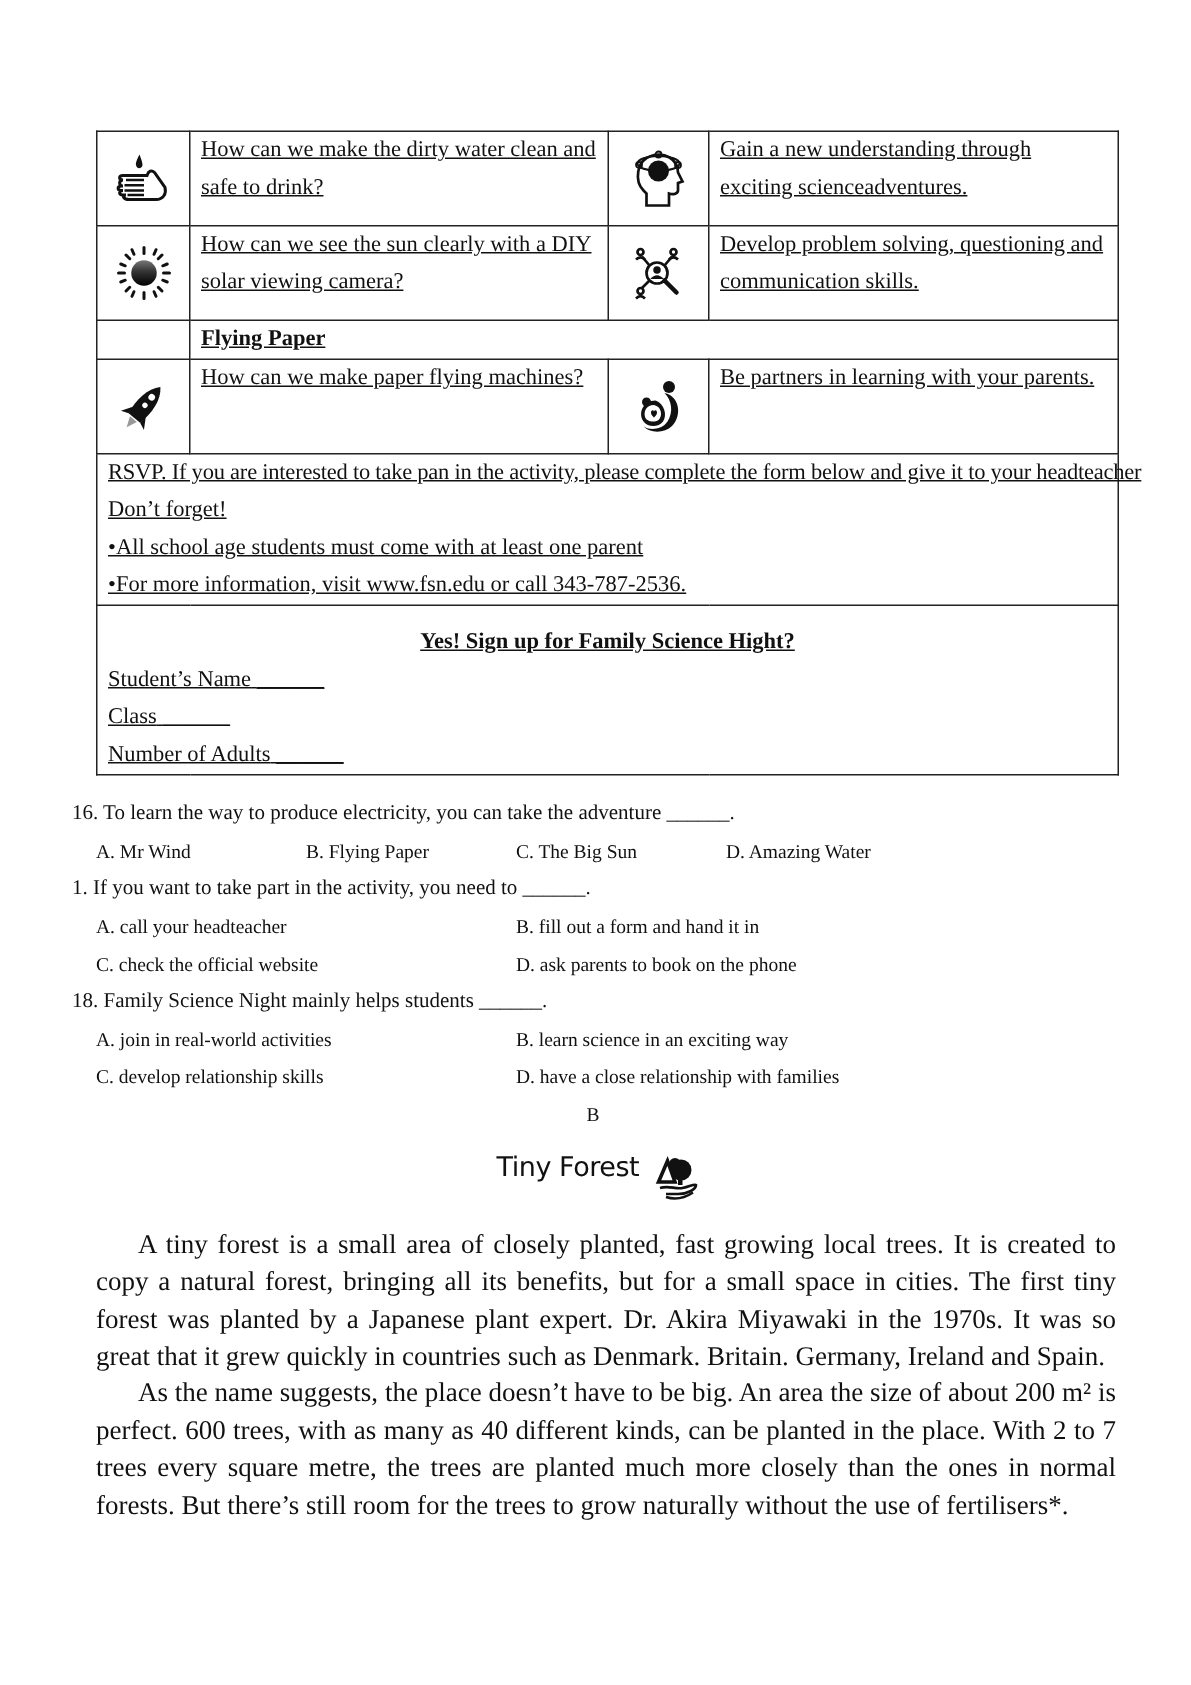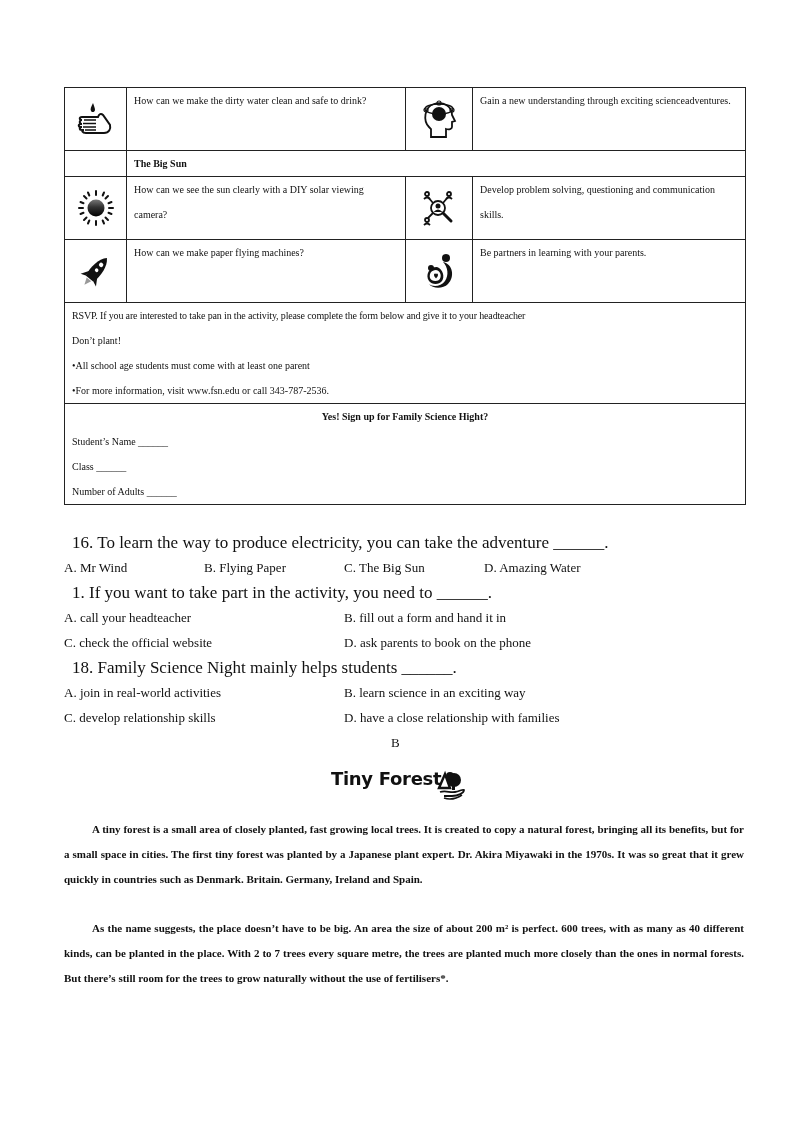--- a/index.html
+++ b/index.html
@@ -8,35 +8,35 @@
     font-family: "Liberation Serif", "DejaVu Serif", serif;
     color: #111; font-size: 13px;
   }
   .abs { position: absolute; }
   table.info {
     position: absolute; left: 64px; top: 87px; width: 681px;
     border-collapse: collapse; table-layout: fixed;
   }
   table.info td {
     border: 1px solid #222; vertical-align: top; padding: 0 7px;
-    font-size: 10px; line-height: 25px;
+    font-size: 15px; line-height: 25px; text-decoration: underline;
   }
   td.icon-cell { padding: 0 !important; text-align: center; vertical-align: middle !important; }
   td.icon-cell svg { display: block; margin: 0 auto; }
   .bold { font-weight: bold; }
-  .center { text-align: center; }
-  .q { position: absolute; left: 72px; font-size: 17px; line-height: 16px; white-space: nowrap; text-align: center; }
+  .center { text-align: center; margin-top: 12px; }
+  .q { position: absolute; left: 48px; font-size: 14px; line-height: 16px; white-space: nowrap; text-align: center; }
   .opt { position: absolute; font-size: 13px; line-height: 16px; white-space: nowrap; text-align: right; }
   .para {
-    position: absolute; left: 64px; width: 680px; font-size: 11px; line-height: 25px;
-    text-indent: 28px; text-align: justify; font-weight: bold;
+    position: absolute; left: 64px; width: 680px; font-size: 18px; line-height: 25px;
+    text-indent: 28px; text-align: justify;
   }
   .logo {
     position: absolute; left: 331px; top: 768px; font-family: "DejaVu Sans", sans-serif;
-    font-weight: bold; font-size: 18px; letter-spacing: -0.3px;
+    font-weight: normal; font-size: 18px; letter-spacing: -0.3px;
   }
 </style>
 </head>
 <body>
 
 <table class="info">
   <colgroup>
     <col style="width:62px">
       <col style="width:279px">
       <col style="width:67px">
@@ -59,24 +59,20 @@
         <circle cx="20" cy="17" r="7" fill="#111"></circle>
         <ellipse cx="20" cy="12" rx="14" ry="5" fill="none" stroke="#111" stroke-width="1.4"></ellipse>
         <circle cx="20" cy="6" r="2" fill="none" stroke="#111" stroke-width="1.2"></circle>
         <circle cx="7" cy="13" r="2" fill="none" stroke="#111" stroke-width="1.2"></circle>
         <circle cx="33" cy="13" r="2" fill="none" stroke="#111" stroke-width="1.2"></circle>
       </svg>
     </td>
     <td>Gain a new understanding through exciting scienceadventures.</td>
   </tr>
 
-  <tr style="height:25px">
-    <td></td>
-    <td colspan="3" class="bold">The Big Sun</td>
-  </tr>
 
   <tr style="height:63px">
     <td class="icon-cell">
       <svg width="40" height="40" viewBox="0 0 40 40">
         <defs>
               <linearGradient id="sg" x1="0" y1="0" x2="0" y2="1">
                 <stop offset="0" stop-color="#777"></stop>
                 <stop offset="0.45" stop-color="#333"></stop>
                 <stop offset="1" stop-color="#000"></stop>
               </linearGradient>
@@ -118,20 +114,24 @@
               <path d="M27 11 Q30 8 33 11"></path>
               <path d="M5 37 Q8 34 11 37"></path>
         </g>
         <circle cx="19" cy="18" r="2.5" fill="#111"></circle>
         <path d="M14.5 24 Q19 19 23.5 24Z" fill="#111"></path>
       </svg>
     </td>
     <td>Develop problem solving, questioning and communication skills.</td>
   </tr>
 
+  <tr style="height:25px">
+    <td></td>
+    <td colspan="3" class="bold">Flying Paper</td>
+  </tr>
 
   <tr style="height:63px">
     <td class="icon-cell">
       <svg width="40" height="40" viewBox="0 0 40 40">
         <g transform="rotate(40 20 20)">
           <path d="M20 3 C26 9 27 20 25 30 L15 30 C13 20 14 9 20 3Z" fill="#111"></path>
           <circle cx="20" cy="12" r="2.2" fill="#fff"></circle>
           <circle cx="20" cy="19" r="1.8" fill="#fff"></circle>
           <path d="M15 24 L10 32 L15 30Z M25 24 L30 32 L25 30Z" fill="#111"></path>
           <path d="M17 31 L20 38 L23 31Z" fill="#999"></path>
@@ -147,21 +147,21 @@
         <path d="M18 16 C10 16 6 24 10 30 C13 34 20 34 23 30 C26 26 24 18 18 16Z M17 19 C22 20 23 26 20 29 C17 31 12 30 11 27 C10 23 12 19 17 19Z" fill="#111"></path>
         <path d="M15 24 C15 22 17 22 17 23.5 C17 22 19 22 19 24 C19 26 17 27 17 27.5 C17 27 15 26 15 24Z" fill="#111"></path>
       </svg>
     </td>
     <td>Be partners in learning with your parents.</td>
   </tr>
 
   <tr>
     <td colspan="4">
       <div style="white-space:nowrap;letter-spacing:-0.15px">RSVP.  If you are interested to take pan in the activity, please complete the form below and give it to your headteacher</div>
-      <div>Don’t plant!</div>
+      <div>Don’t forget!</div>
       <div>•All  school age students must come with at least one parent</div>
       <div>•For more information, visit  www.fsn.edu or call  343-787-2536.</div>
     </td>
   </tr>
 
   <tr>
     <td colspan="4">
       <div class="bold center">Yes! Sign up for Family Science Hight?</div>
       <div>
         <span>Student’s Name</span>

